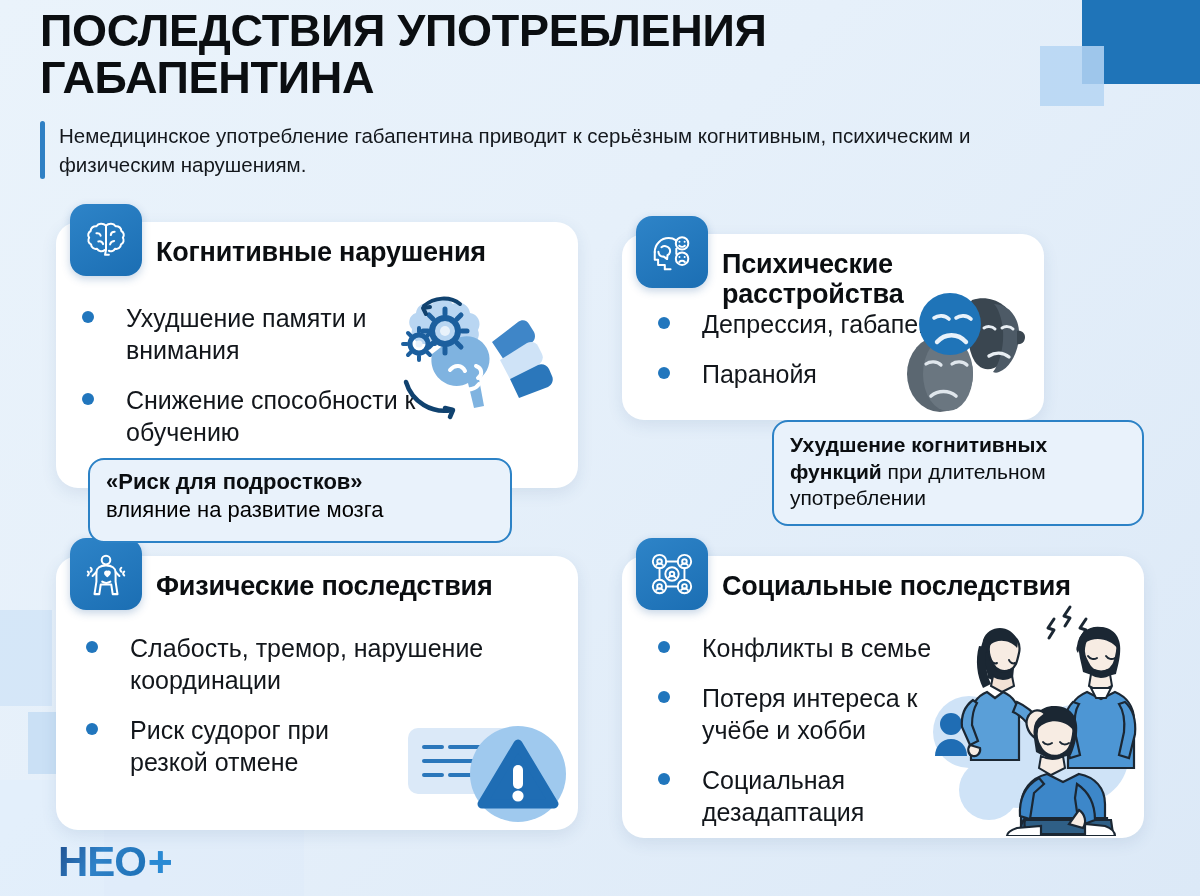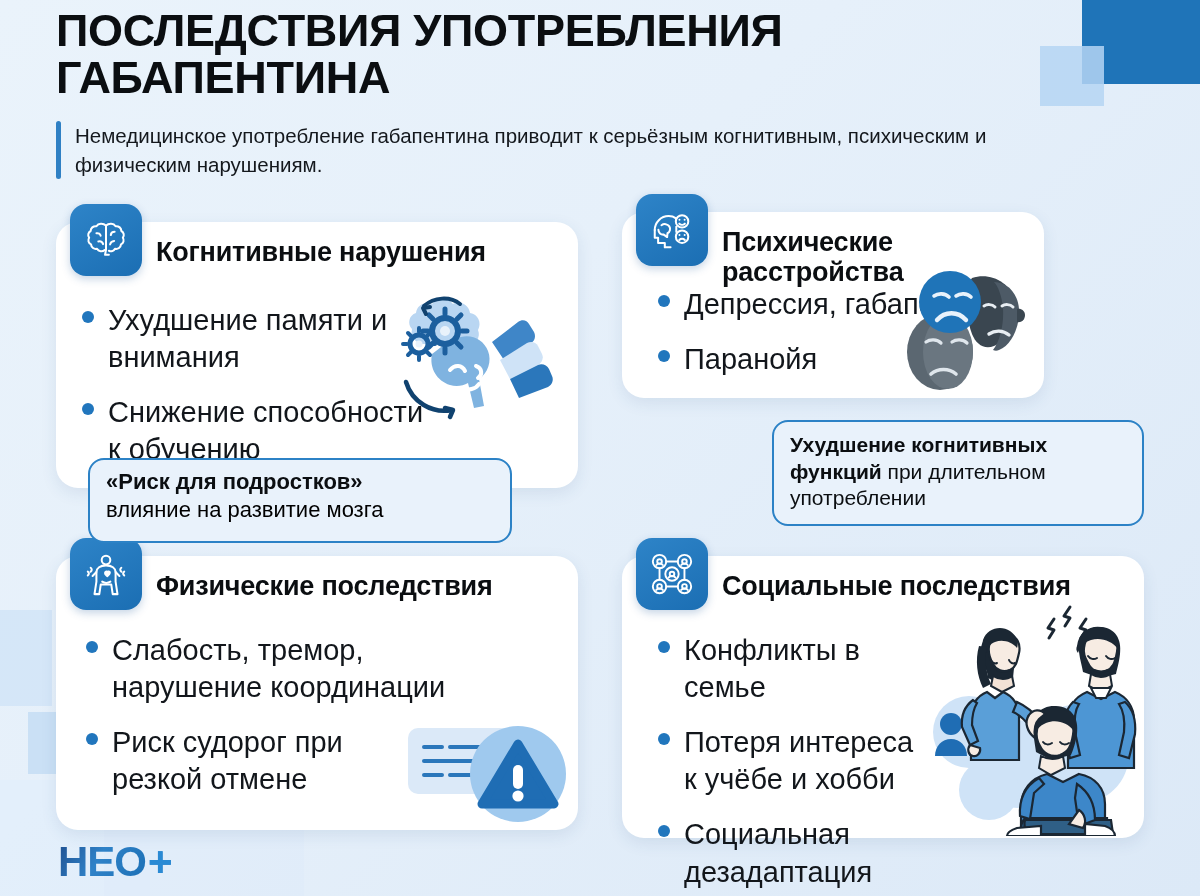--- a/index.html
+++ b/index.html
@@ -15,21 +15,21 @@
   
   .bg{position:absolute;pointer-events:none;}
   .bg-sq-tr-dark{top:-6px;right:0;width:118px;height:90px;background:#1f74b8;}
   .bg-sq-tr-light{top:46px;right:96px;width:64px;height:60px;background:#b5d5f3;opacity:.85;}
   .bg-sq-l1{left:-34px;top:610px;width:86px;height:96px;background:#cfe3f7;opacity:.75;}
   .bg-sq-l2{left:28px;top:712px;width:52px;height:62px;background:#c3dcf4;opacity:.8;}
   .bg-sq-l3{left:0px;top:780px;width:150px;height:116px;background:#e1eefb;opacity:.7;}
   .bg-sq-b1{left:104px;top:828px;width:200px;height:68px;background:#dfebf9;opacity:.55;}
 
   
-  .header{position:absolute;left:56px;top:8px;width:1000px;}
+  .header{position:absolute;left:40px;top:8px;width:1000px;}
   .title{
     font-size:45px;line-height:1.04;font-weight:700;color:#0b0e11;
     letter-spacing:-0.3px;margin:0;text-transform:uppercase;
   }
   .subtitle-wrap{display:flex;margin-top:19px;}
   .sub-bar{width:5px;border-radius:3px;background:#2f80c4;flex:none;margin-right:14px;}
   .subtitle{
     font-size:20.5px;line-height:1.42;color:#14181d;font-weight:400;max-width:920px;
   }
 
@@ -49,25 +49,25 @@
   .card-title{
     position:absolute;left:100px;top:16px;right:18px;
     font-size:27px;font-weight:700;color:#0b0e11;letter-spacing:-0.2px;line-height:1.1;
   }
   .bullets{position:absolute;left:26px;top:80px;right:20px;}
   .bullet{display:flex;align-items:flex-start;margin-bottom:18px;}
   .dot{
     width:12px;height:12px;border-radius:50%;background:#2176bd;
     flex:none;margin-top:9px;margin-right:14px;
   }
-  .btext{font-size:29px;line-height:1.28;color:#12161b;}
+  .btext{font-size:25px;line-height:1.28;color:#12161b;margin-left:18px;}
 
   
   #card-cognitive{left:56px;top:222px;width:522px;height:266px;}
-  #card-mental   {left:622px;top:212px;width:422px;height:186px;}
+  #card-mental   {left:622px;top:234px;width:422px;height:186px;}
   #card-physical {left:56px;top:556px;width:522px;height:274px;}
   #card-social   {left:622px;top:556px;width:522px;height:282px;}
 
   
   .badge{
     position:absolute;left:88px;top:458px;width:424px;
     background:#e9f2fb;border:2.5px solid #2c82c6;border-radius:16px;
     padding:9px 16px 18px 16px;box-sizing:border-box;z-index:6;
   }
   .badge-strong{font-size:22px;font-weight:700;color:#0b0e11;line-height:1.22;}

